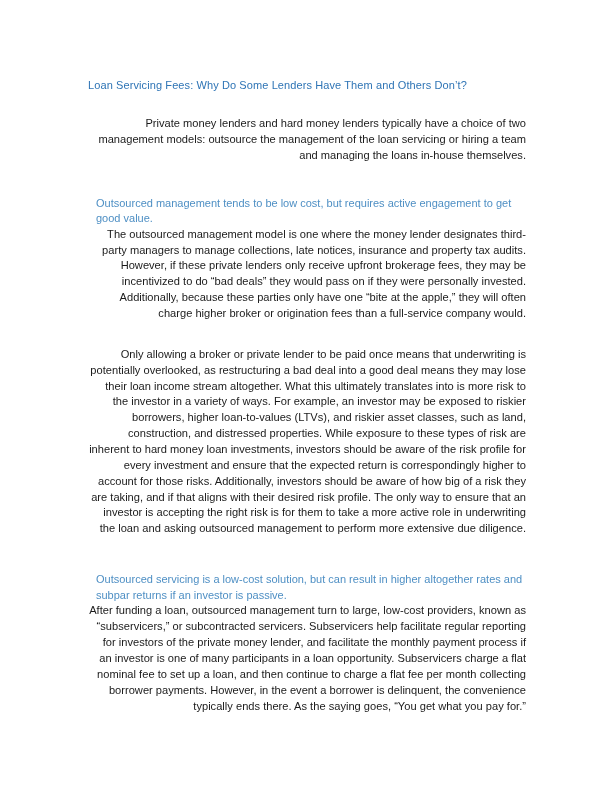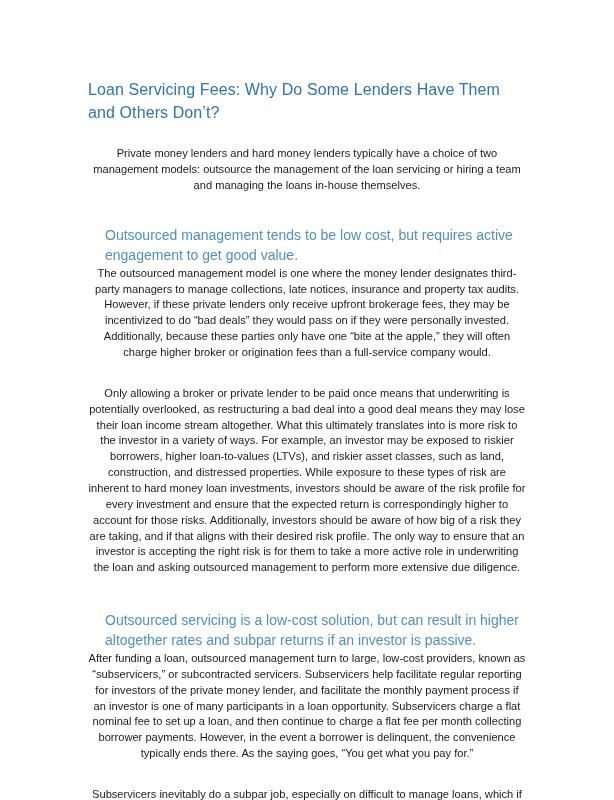--- a/index.html
+++ b/index.html
@@ -20,44 +20,44 @@
     box-sizing: border-box;
     overflow: hidden;
   }
   .content {
     position: absolute;
     left: 88px;
     top: 78px;
     width: 438px;
   }
   h1.doc-title {
-    font-size: 16px;
+    font-size: 11px;
     line-height: 1.45;
     font-weight: normal;
     color: #2e74b5;
     margin: 0 0 22px 0;
     letter-spacing: 0.1px;
   }
   p.body-para {
     font-size: 11.1px;
     line-height: 1.43;
     color: #1a1a1a;
     margin: 0 0 12px 0;
-    text-align: center;
+    text-align: right;
     letter-spacing: 0.01px;
   }
   p.body-para.tight {
     margin-bottom: 0;
   }
   h2.section-head {
-    font-size: 14px;
+    font-size: 11px;
     line-height: 1.42;
     font-weight: normal;
     color: #4e8fc4;
-    margin: 10px 0 0 17px;
+    margin: 10px 0 0 8px;
   }
   .spacer-sm { height: 10px; }
   .spacer-md { height: 13px; }
 </style>
 </head>
 <body>
 
 <div class="page">
   <div class="content">
 
@@ -70,16 +70,15 @@
     <h2 class="section-head">Outsourced management tends to be low cost, but requires active engagement to get good value.</h2>
     <p class="body-para">The outsourced management model is one where the money lender designates third-party managers to manage collections, late notices, insurance and property tax audits.  However, if these private lenders only receive upfront brokerage fees, they may be incentivized to do “bad deals” they would pass on if they were personally invested. Additionally, because these parties only have one “bite at the apple,” they will often charge higher broker or origination fees than a full-service company would.</p>
     <div class="spacer-md"></div>
     <p class="body-para">Only allowing a broker or private lender to be paid once means that underwriting is potentially overlooked, as restructuring a bad deal into a good deal means they may lose their loan income stream altogether.  What this ultimately translates into is more risk to the investor in a variety of ways. For example, an investor may be exposed to riskier borrowers, higher loan-to-values (LTVs), and riskier asset classes, such as land, construction, and distressed properties. While exposure to these types of risk are inherent to hard money loan investments, investors should be aware of the risk profile for every investment and ensure that the expected return is correspondingly higher to account for those risks. Additionally, investors should be aware of how big of a risk they are taking, and if that aligns with their desired risk profile. The only way to ensure that an investor is accepting the right risk is for them to take a more active role in underwriting the loan and asking outsourced management to perform more extensive due diligence.</p>
 
     <div class="spacer-md"></div>
 
     <h2 class="section-head">Outsourced servicing is a low-cost solution, but can result in higher altogether rates and subpar returns if an investor is passive.</h2>
     <p class="body-para">After funding a loan, outsourced management turn to large, low-cost providers, known as “subservicers,” or subcontracted servicers. Subservicers help facilitate regular reporting for investors of the private money lender, and facilitate the monthly payment process if an investor is one of many participants in a loan opportunity. Subservicers charge a flat nominal fee to set up a loan, and then continue to charge a flat fee per month collecting borrower payments. However, in the event a borrower is delinquent, the convenience typically ends there. As the saying goes, “You get what you pay for.”</p>
     <div class="spacer-md"></div>
-    <p class="body-para tight">Subservicers inevitably do a subpar job, especially on difficult to manage loans, which if used in tandem with outsourced deal flow and underwriting, can lead to disastrous</p>
 
   </div>
 </div>
 
 </body></html>

